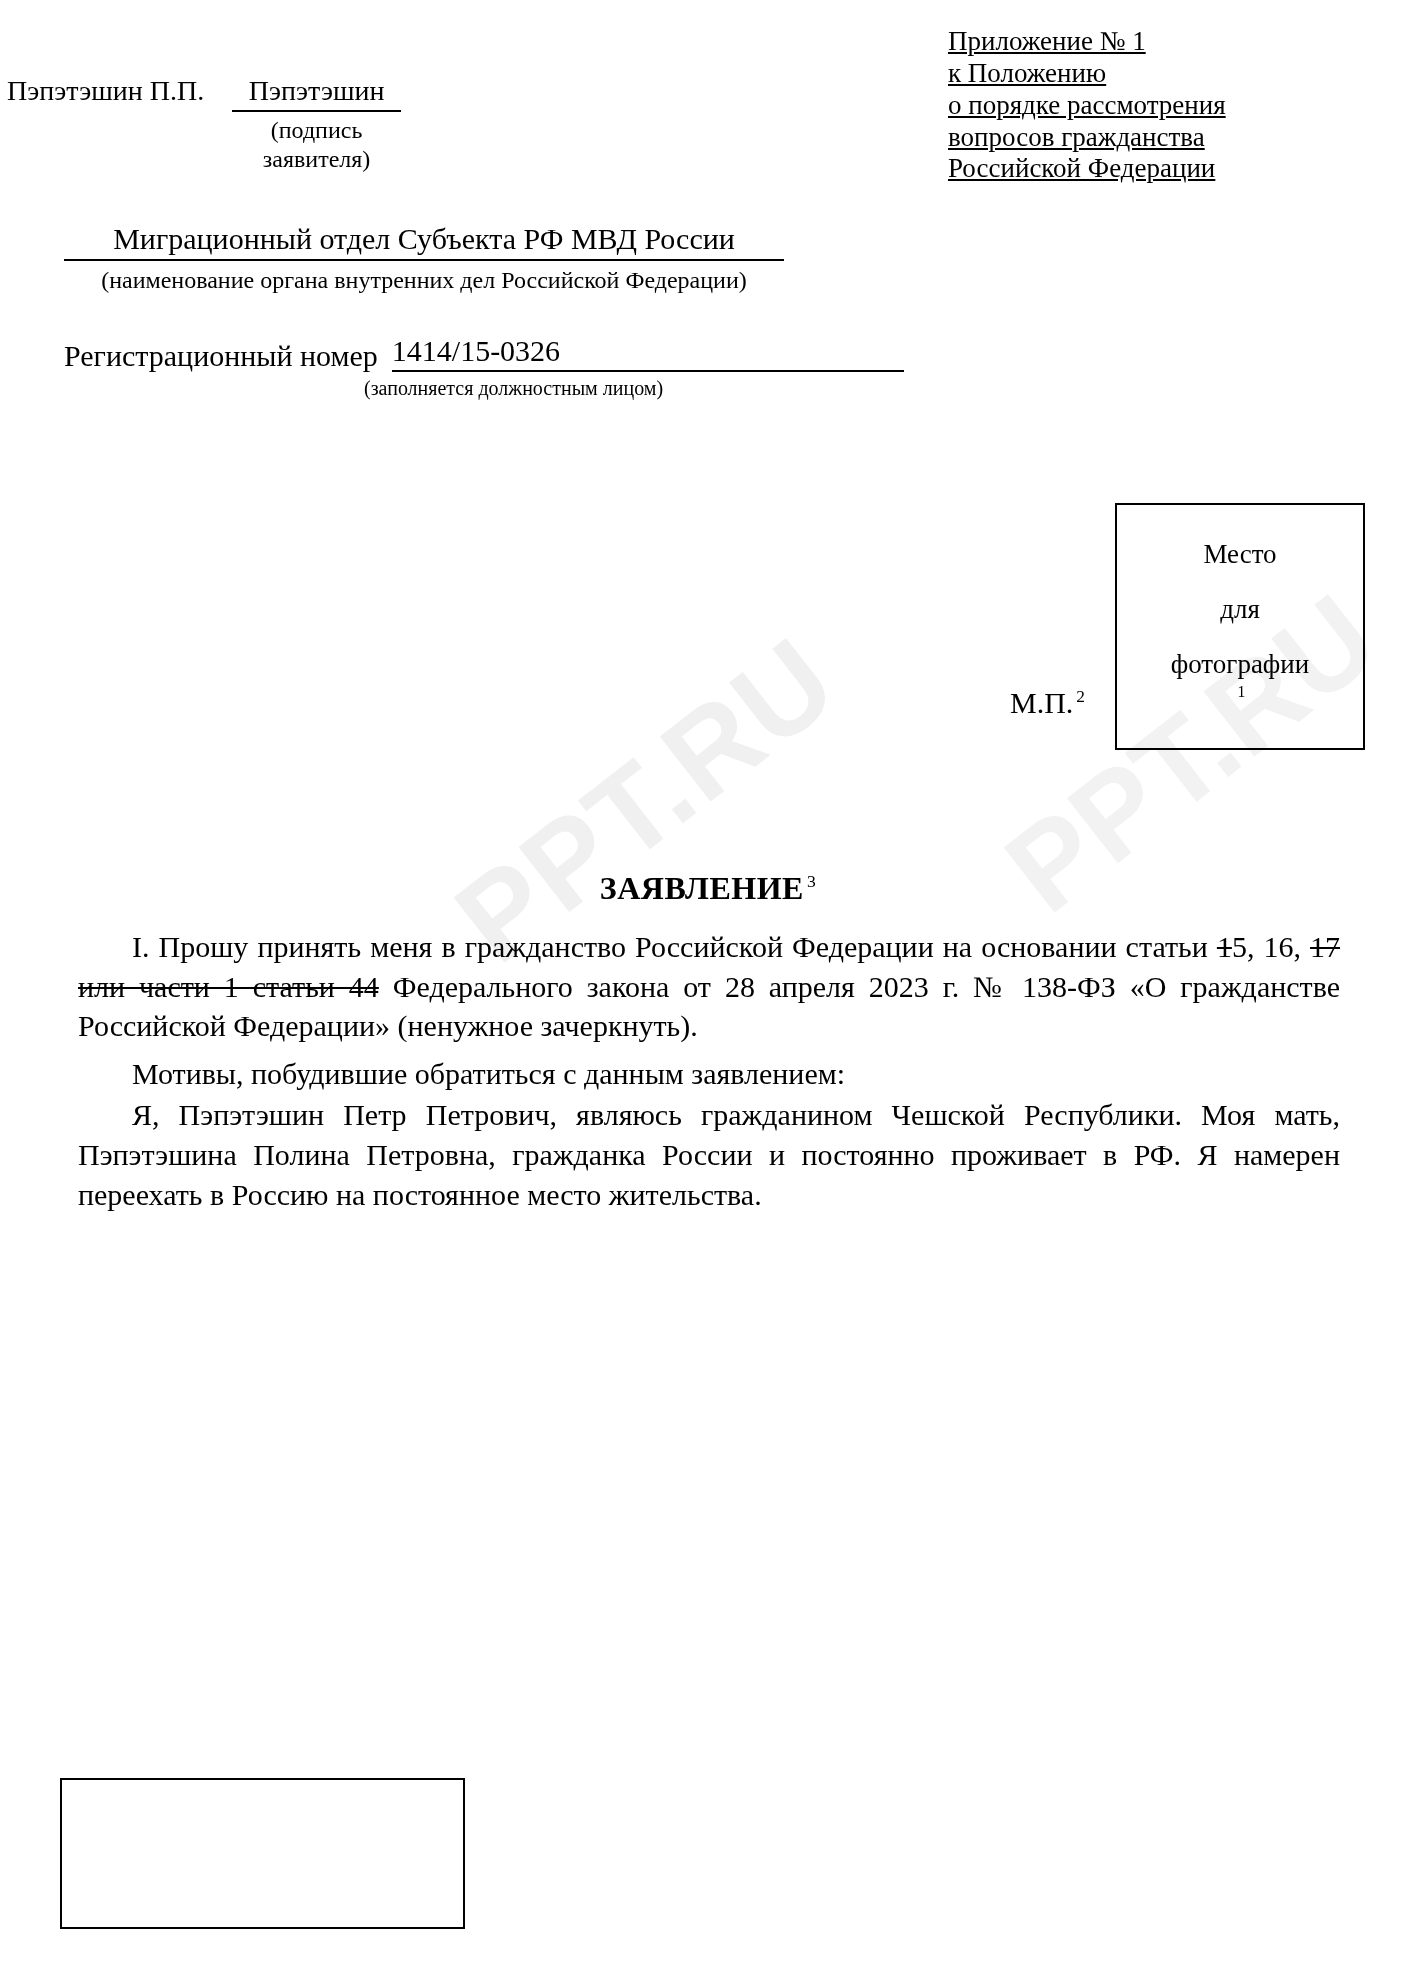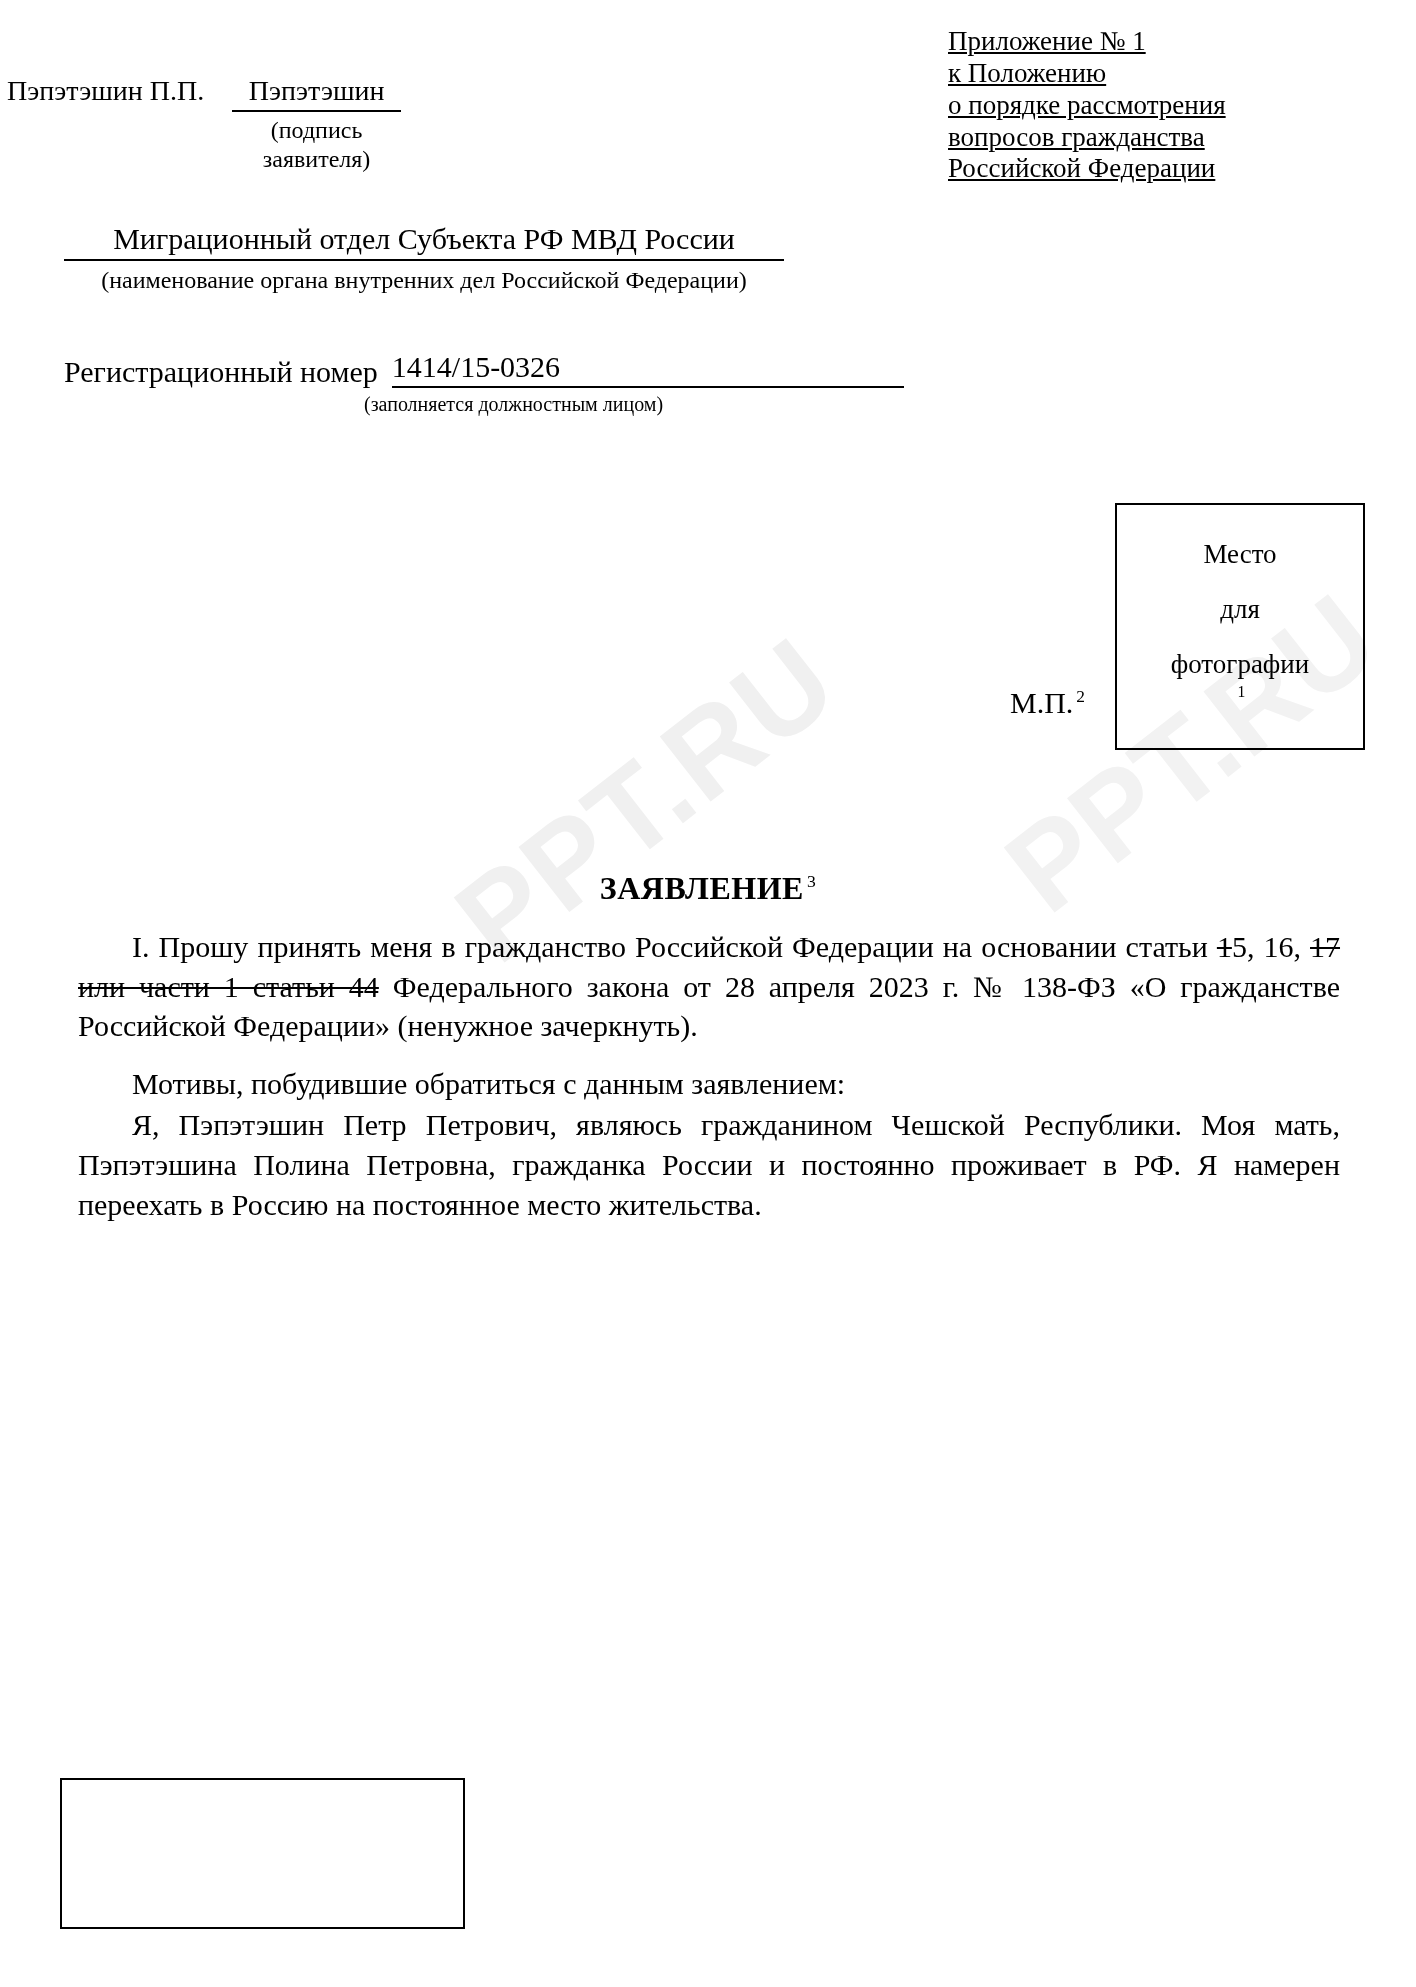--- a/index.html
+++ b/index.html
@@ -84,21 +84,21 @@
   .caption {
     text-align: center;
     font-size: 24px;
     line-height: 1.2;
     padding-top: 5px;
   }
 
   
   .reg-block {
     position: absolute;
-    top: 351px;
+    top: 335px;
     left: 64px;
     width: 840px;
   }
   .reg-row {
     display: flex;
     align-items: flex-end;
   }
   .reg-label {
     font-size: 30px;
     line-height: 1.05;
@@ -173,21 +173,21 @@
     width: 1262px;
     font-size: 30px;
     line-height: 1.32;
   }
   .para {
     text-align: justify;
     text-justify: inter-word;
     margin: 0;
   }
   .para.p1 { text-indent: 54px; }
-  .para.p2 { text-indent: 54px; margin-top: 18px; }
+  .para.p2 { text-indent: 54px; margin-top: 8px; }
   .para.p3 { text-indent: 54px; margin-top: 2px; }
   .strike { text-decoration: line-through; text-decoration-thickness: 2px; }
 
   
   .sign-box {
     position: absolute;
     left: 60px;
     top: 1778px;
     width: 405px;
     height: 151px;

